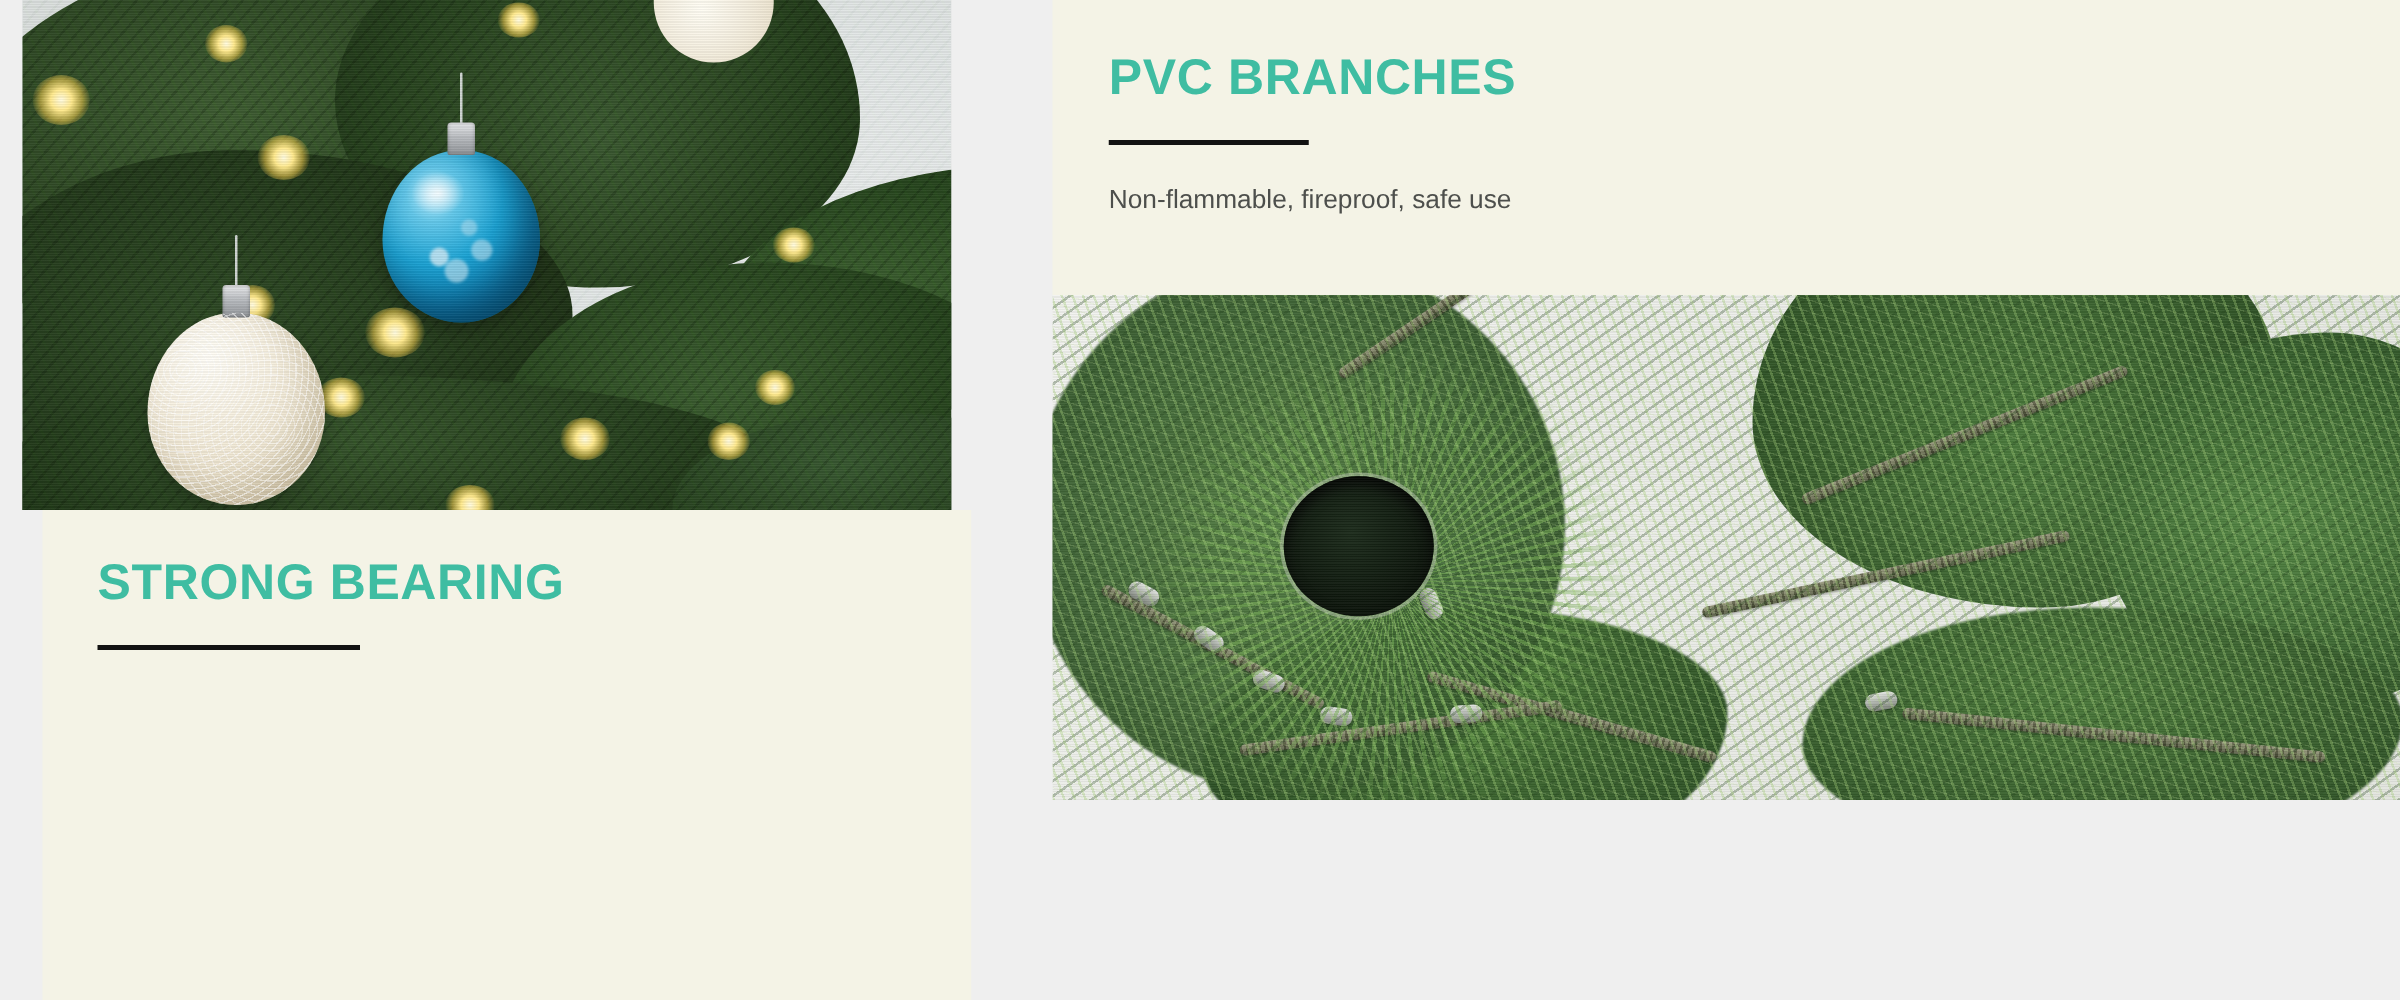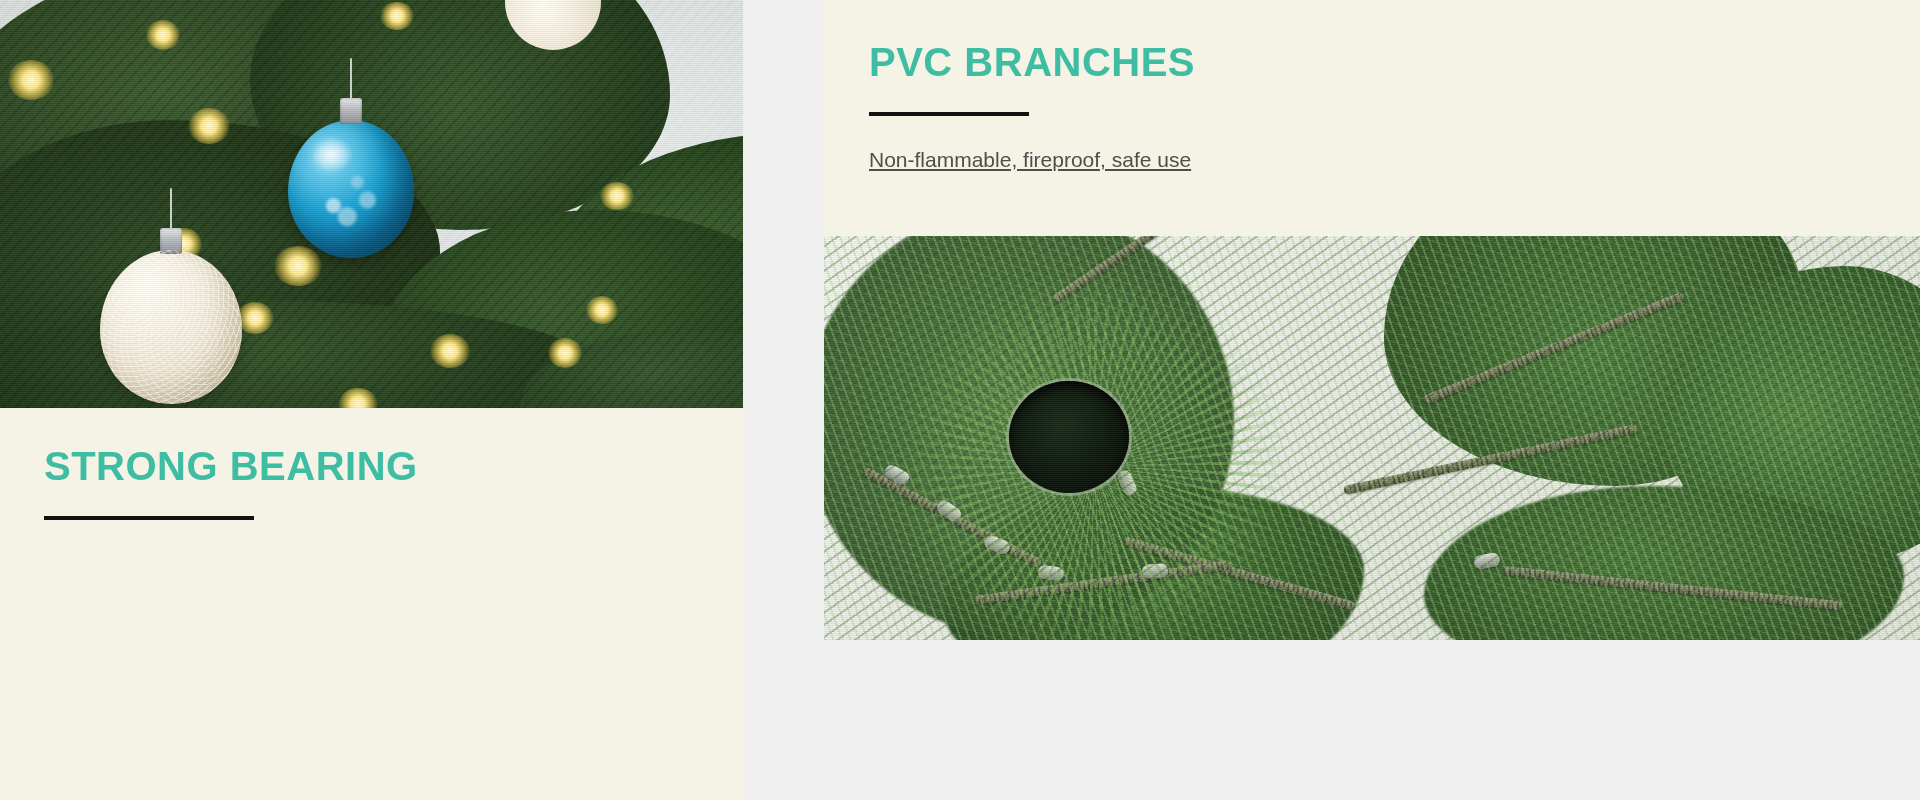--- a/index.html
+++ b/index.html
@@ -3,36 +3,36 @@
 <meta charset="utf-8">
 <style>
   html,body{margin:0;padding:0;}
   body{
     width:1920px;height:800px;
     background:#efefef;
     font-family:"Liberation Sans", sans-serif;
     overflow:hidden;
     position:relative;
   }
-  .stage{position:absolute;inset:0;}
+  .stage{position:absolute;inset:0;margin-left:18px;}
 
   
   .panel{position:absolute;overflow:hidden;}
 
   
   .text-panel{background:#f4f3e6;}
   .tp-inner{position:absolute;}
   .feature-title{
     font-size:40px;font-weight:bold;letter-spacing:.5px;
     color:#3fbda2;line-height:1;margin:0;white-space:nowrap;
   }
   .rule{height:4px;background:#121212;margin:30px 0 0 0;}
   .feature-sub{
     font-size:21px;color:#4d4f4c;line-height:1.3;margin:30px 0 0 0;
-    white-space:nowrap;font-weight:normal;text-decoration:underline;
+    white-space:nowrap;font-weight:normal;
   }
 
   
   #photo-tree{left:0;top:0;width:743px;height:408px;background:#d9dcdb;}
   .tree-bg{
     position:absolute;inset:0;
     background:
       radial-gradient(ellipse 60% 55% at 78% 34%, #e9ecec 0%, #e3e7e7 45%, #dadedd 100%),
       linear-gradient(160deg,#e6eaea 0%,#dfe3e3 100%);
   }
@@ -207,21 +207,21 @@
   </div>
 
   <div class="panel text-panel" style="left:824px;top:0;width:1096px;height:236px;">
     <div class="tp-inner" style="left:45px;top:42px;">
       <h2 class="feature-title">PVC BRANCHES</h2>
       <div class="rule" style="width:160px;"></div>
       <p class="feature-sub">Non-flammable, fireproof, safe use</p>
     </div>
   </div>
 
-  <div class="panel text-panel" style="left:0;top:408px;width:743px;height:392px;">
+  <div class="panel text-panel" style="left:16px;top:408px;width:743px;height:392px;">
     <div class="tp-inner" style="left:44px;top:38px;">
       <h2 class="feature-title">STRONG BEARING</h2>
       <div class="rule" style="width:210px;"></div>
     </div>
   </div>
 
   <div class="panel" id="photo-hub">
     <div class="hub-bg"></div>
 
     <div class="hub-foliage hf2"></div>

